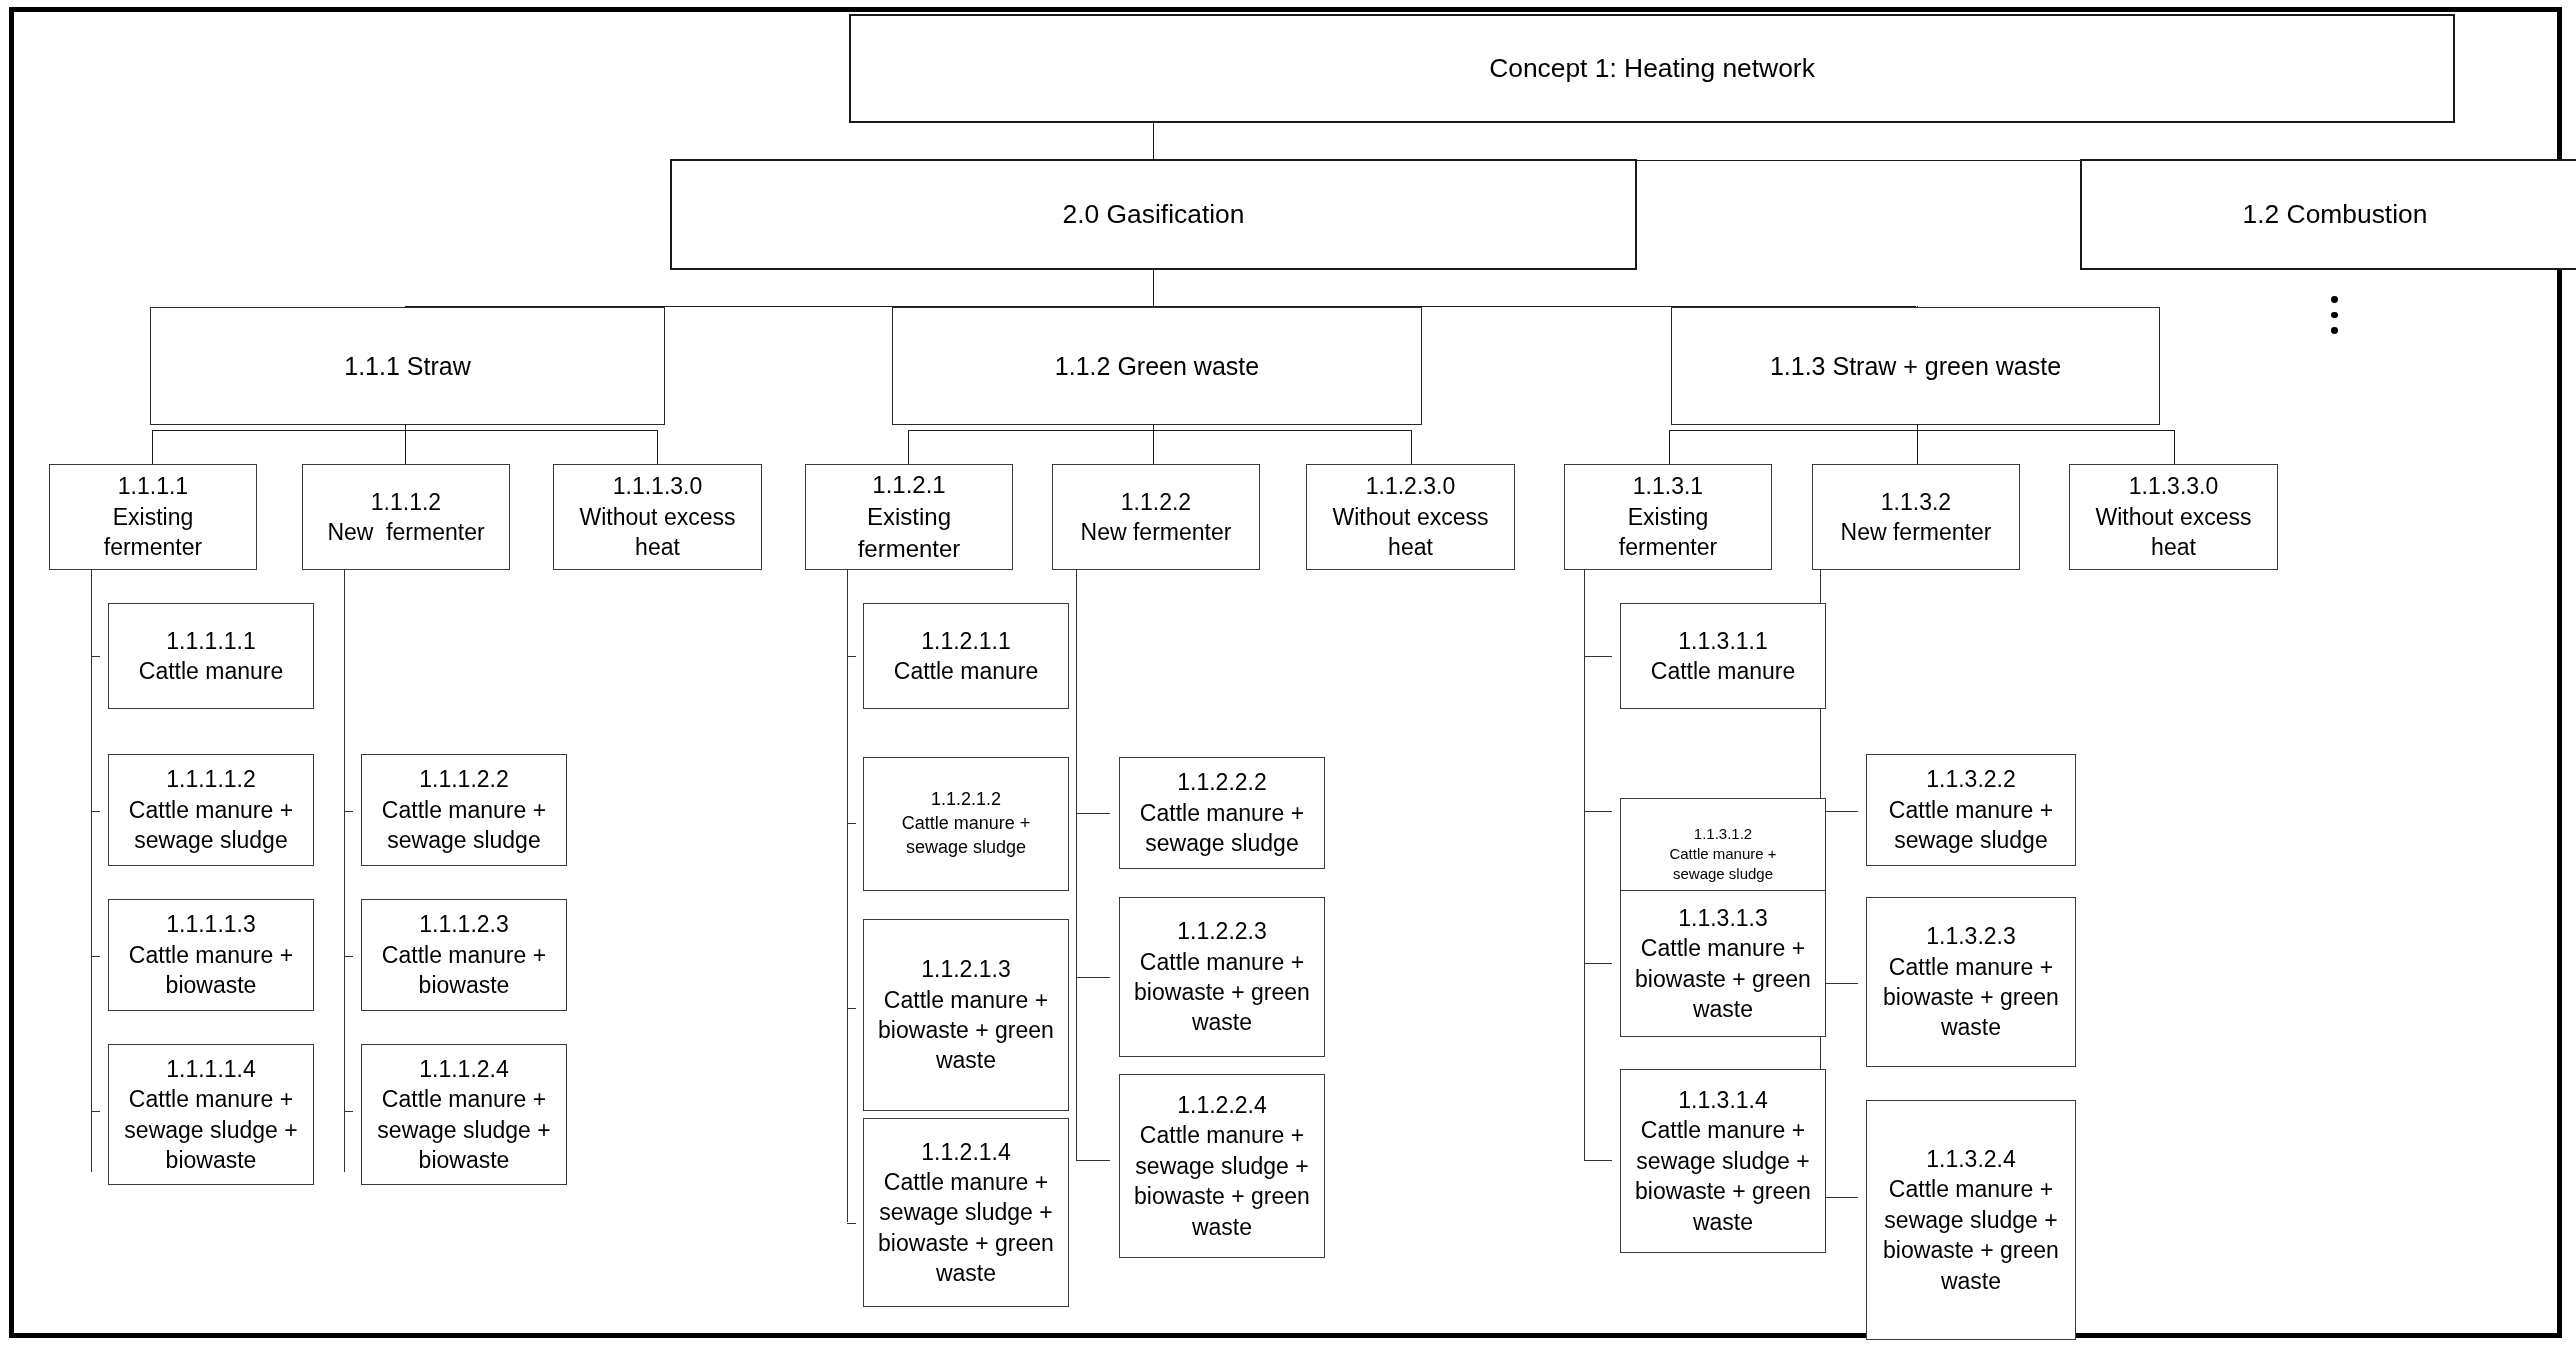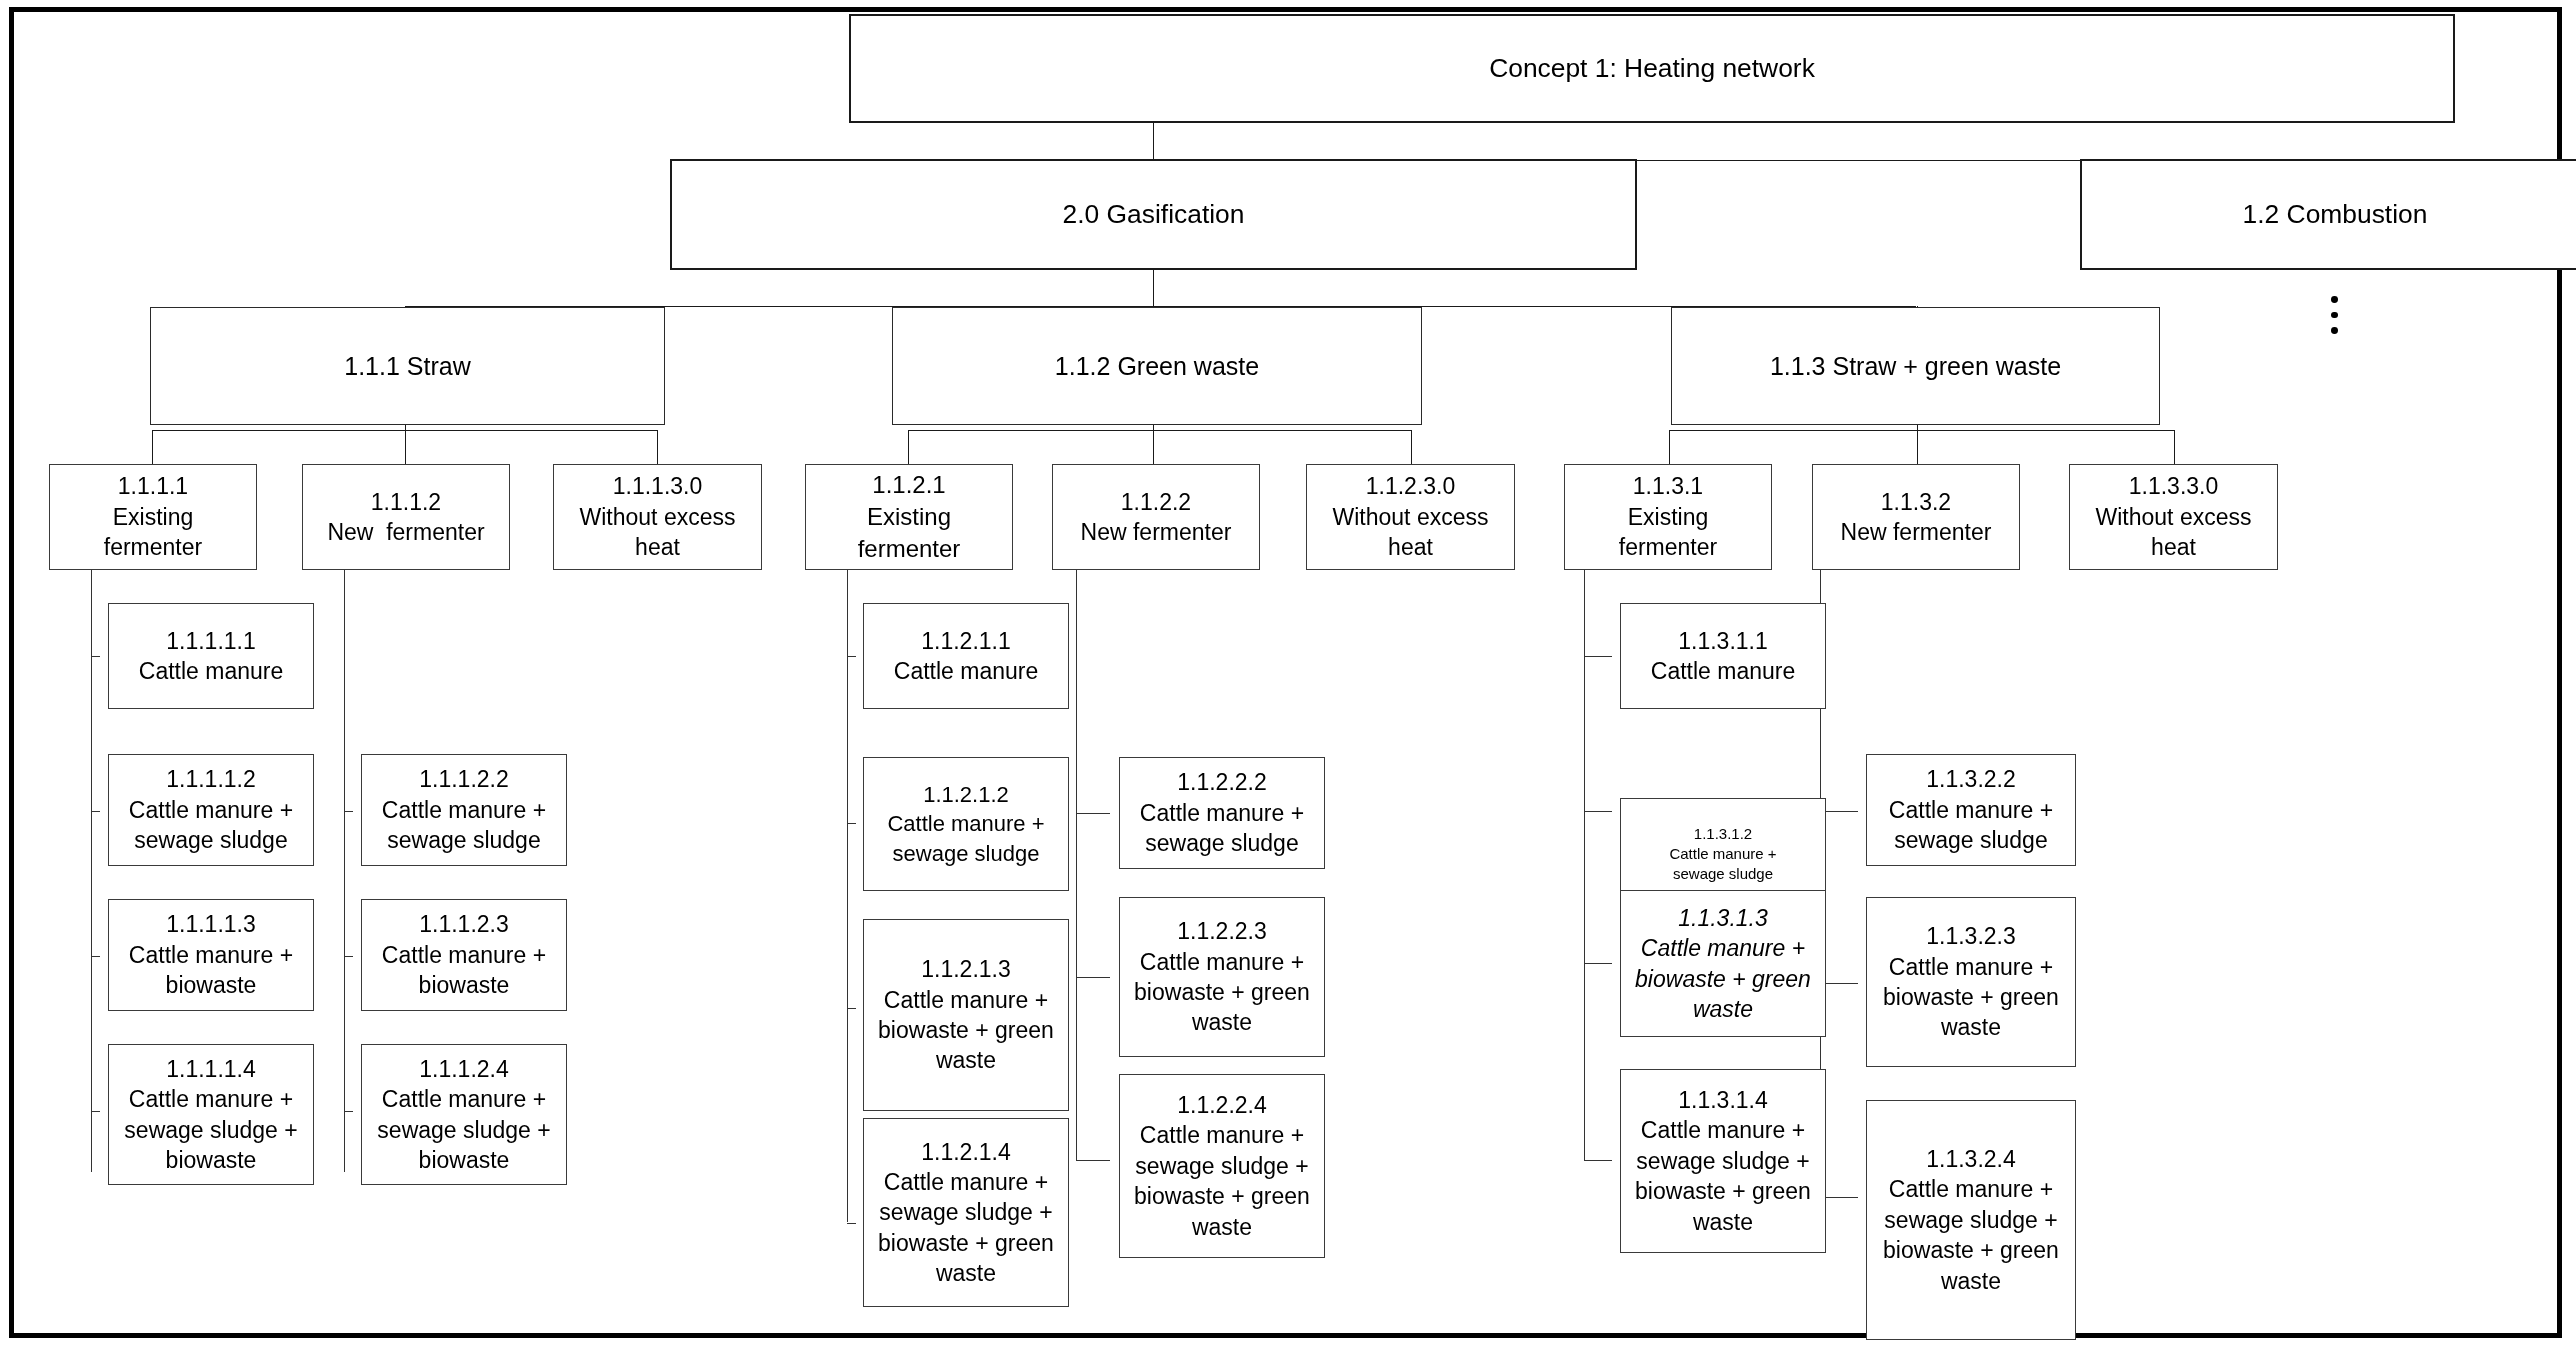--- a/index.html
+++ b/index.html
@@ -274,21 +274,21 @@
     <span class="line">Cattle manure +</span>
     <span class="line">sewage sludge +</span>
     <span class="line">biowaste</span>
   </div>
 
   <div class="node lvl5" style="left:855px; top:603px; width:206px; height:106px; font-size:23px;">
     <span class="line">1.1.2.1.1</span>
     <span class="line">Cattle manure</span>
   </div>
 
-  <div class="node lvl5" style="left:855px; top:757px; width:206px; height:134px; font-size:22px;">
+  <div class="node lvl5" style="left:855px; top:757px; width:206px; height:134px; font-size:18px;">
     <span class="line">1.1.2.1.2</span>
     <span class="line">Cattle manure +</span>
     <span class="line">sewage sludge</span>
   </div>
 
   <div class="node lvl5" style="left:855px; top:919px; width:206px; height:192px; font-size:23px;">
     <span class="line">1.1.2.1.3</span>
     <span class="line">Cattle manure +</span>
     <span class="line">biowaste + green</span>
     <span class="line">waste</span>
@@ -327,21 +327,21 @@
     <span class="line">1.1.3.1.1</span>
     <span class="line">Cattle manure</span>
   </div>
 
   <div class="node lvl5" style="left:1612px; top:798px; width:206px; height:112px; font-size:15px;">
     <span class="line">1.1.3.1.2</span>
     <span class="line">Cattle manure +</span>
     <span class="line">sewage sludge</span>
   </div>
 
-  <div class="node lvl5" style="left:1612px; top:890px; width:206px; height:147px; font-size:23px;font-style:italic;">
+  <div class="node lvl5" style="left:1612px; top:890px; width:206px; height:147px; font-size:23px;">
     <span class="line">1.1.3.1.3</span>
     <span class="line">Cattle manure +</span>
     <span class="line">biowaste + green</span>
     <span class="line">waste</span>
   </div>
 
   <div class="node lvl5" style="left:1612px; top:1069px; width:206px; height:184px; font-size:23px;">
     <span class="line">1.1.3.1.4</span>
     <span class="line">Cattle manure +</span>
     <span class="line">sewage sludge +</span>

